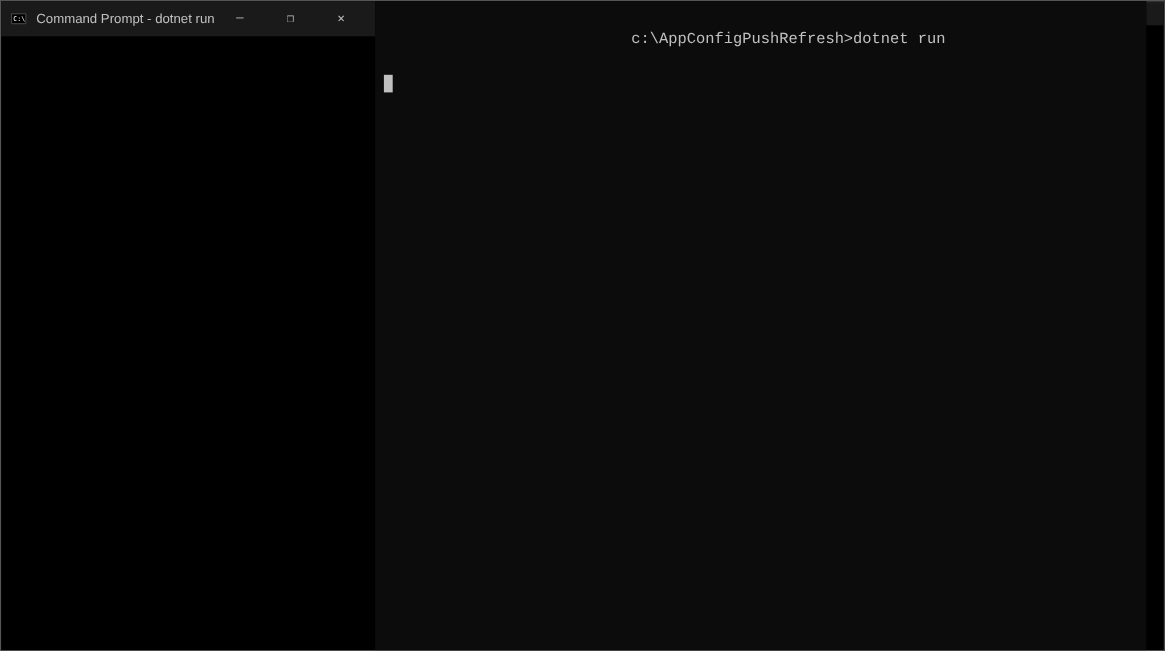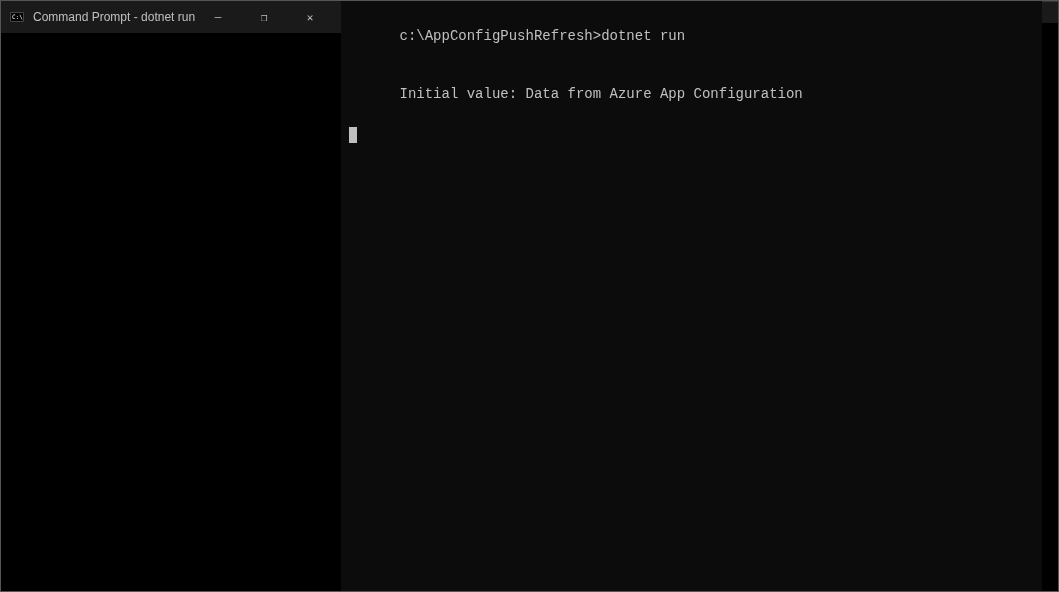--- a/index.html
+++ b/index.html
@@ -81,20 +81,21 @@
       overflow: hidden;
       position: relative;
     }
 
     .terminal-line {
       color: #c0c0c0;
       font-size: 14px;
       line-height: 1.4;
       white-space: pre;
       font-family: 'Consolas', 'Courier New', monospace;
+      text-align: center;
     }
 
     .output-line {
       color: #c0c0c0;
       font-size: 14px;
       line-height: 1.4;
       white-space: pre;
       font-family: 'Consolas', 'Courier New', monospace;
     }
 
@@ -151,23 +152,20 @@
       <div class="titlebar-btn close">
         <span>✕</span>
       </div>
     </div>
   </div>
 
   <div class="terminal-body">
     <div class="terminal-line">
       <span>c:\AppConfigPushRefresh&gt;dotnet run</span>
     </div>
-    <div class="output-line">
-      <span>Initial value: Data from Azure App Configuration</span>
-    </div>
     <div class="cursor-line">
       <span class="cursor"></span>
     </div>
   </div>
 
   <div class="statusbar">
     <span class="statusbar-text"></span>
   </div>
 </div>
 

